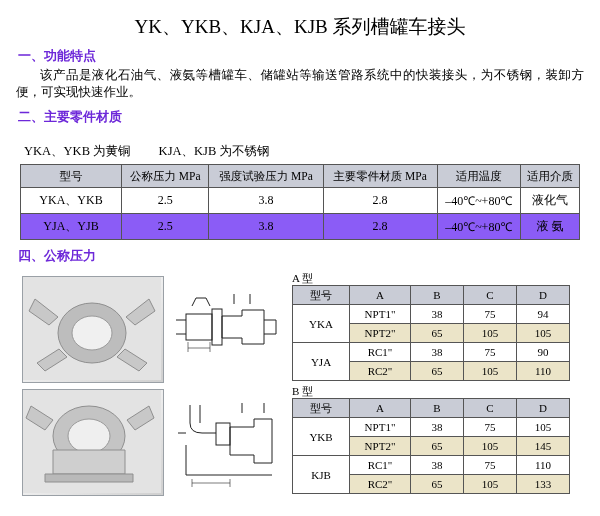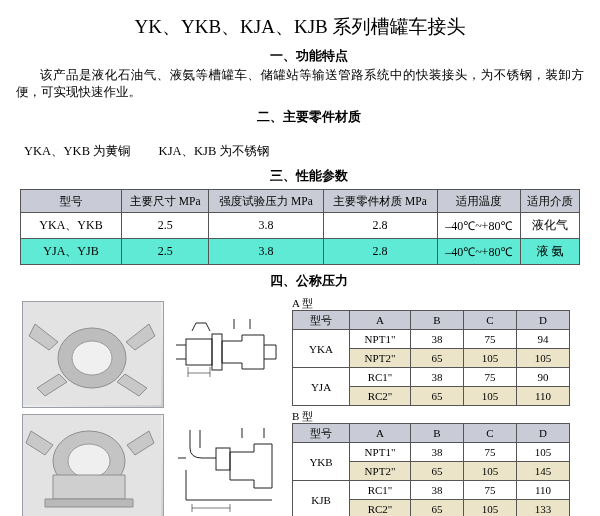--- a/index.html
+++ b/index.html
@@ -16,25 +16,24 @@
   .title{
     text-align:center;
     font-size:19px;
     font-weight:normal;
     letter-spacing:0px;
     margin-top:14px;
     font-family:"Liberation Serif", serif;
   }
 
   .sec-head{
-    color:#000000;
+    color:#6d28d9;
     font-weight:bold;
     font-size:13px;
     margin:7px 0 2px 18px;
-    text-align:center;
   }
   .para{
     font-size:12.5px;
     line-height:17px;
     margin:0 16px 0 16px;
     text-indent:24px;
     text-align:justify;
   }
   .para2{
     font-size:12.5px;
@@ -54,21 +53,21 @@
     text-align:center;
     height:25px;
     padding:0 2px;
   }
   .perf tr.head td{
     background:#c9ccd6;
     font-size:11.5px;
     height:22px;
   }
   .perf tr.alt td{
-    background:#5eead4;
+    background:#8b5cf6;
   }
   .perf td.model{width:96px;}
 
   
   .dims{
     position:relative;
     margin-top:6px;
   }
   .photo{
     position:absolute;
@@ -112,27 +111,26 @@
   <div class="title">YK、YKB、KJA、KJB 系列槽罐车接头</div>
 
   <div class="sec-head">一、功能特点</div>
   <div class="para">该产品是液化石油气、液氨等槽罐车、储罐站等输送管路系统中的快装接头，为不锈钢，装卸方便，可实现快速作业。</div>
 
   <div class="sec-head">二、主要零件材质</div>
   <div class="para2">
     <span>YKA、YKB 为黄铜</span><span class="gap"></span><span>KJA、KJB 为不锈钢</span>
   </div>
 
-  <div class="sec-head">三、性能参数</div>
 
   <table class="perf">
     <tbody>
         <tr class="head">
       <td class="model">型号</td>
-      <td>主要尺寸 MPa</td>
+      <td>公称压力 MPa</td>
       <td>强度试验压力 MPa</td>
       <td>主要零件材质 MPa</td>
       <td>适用温度</td>
       <td>适用介质</td>
     </tr>
     <tr>
       <td class="model">YKA、YKB</td>
       <td>2.5</td>
       <td>3.8</td>
       <td>2.8</td>

